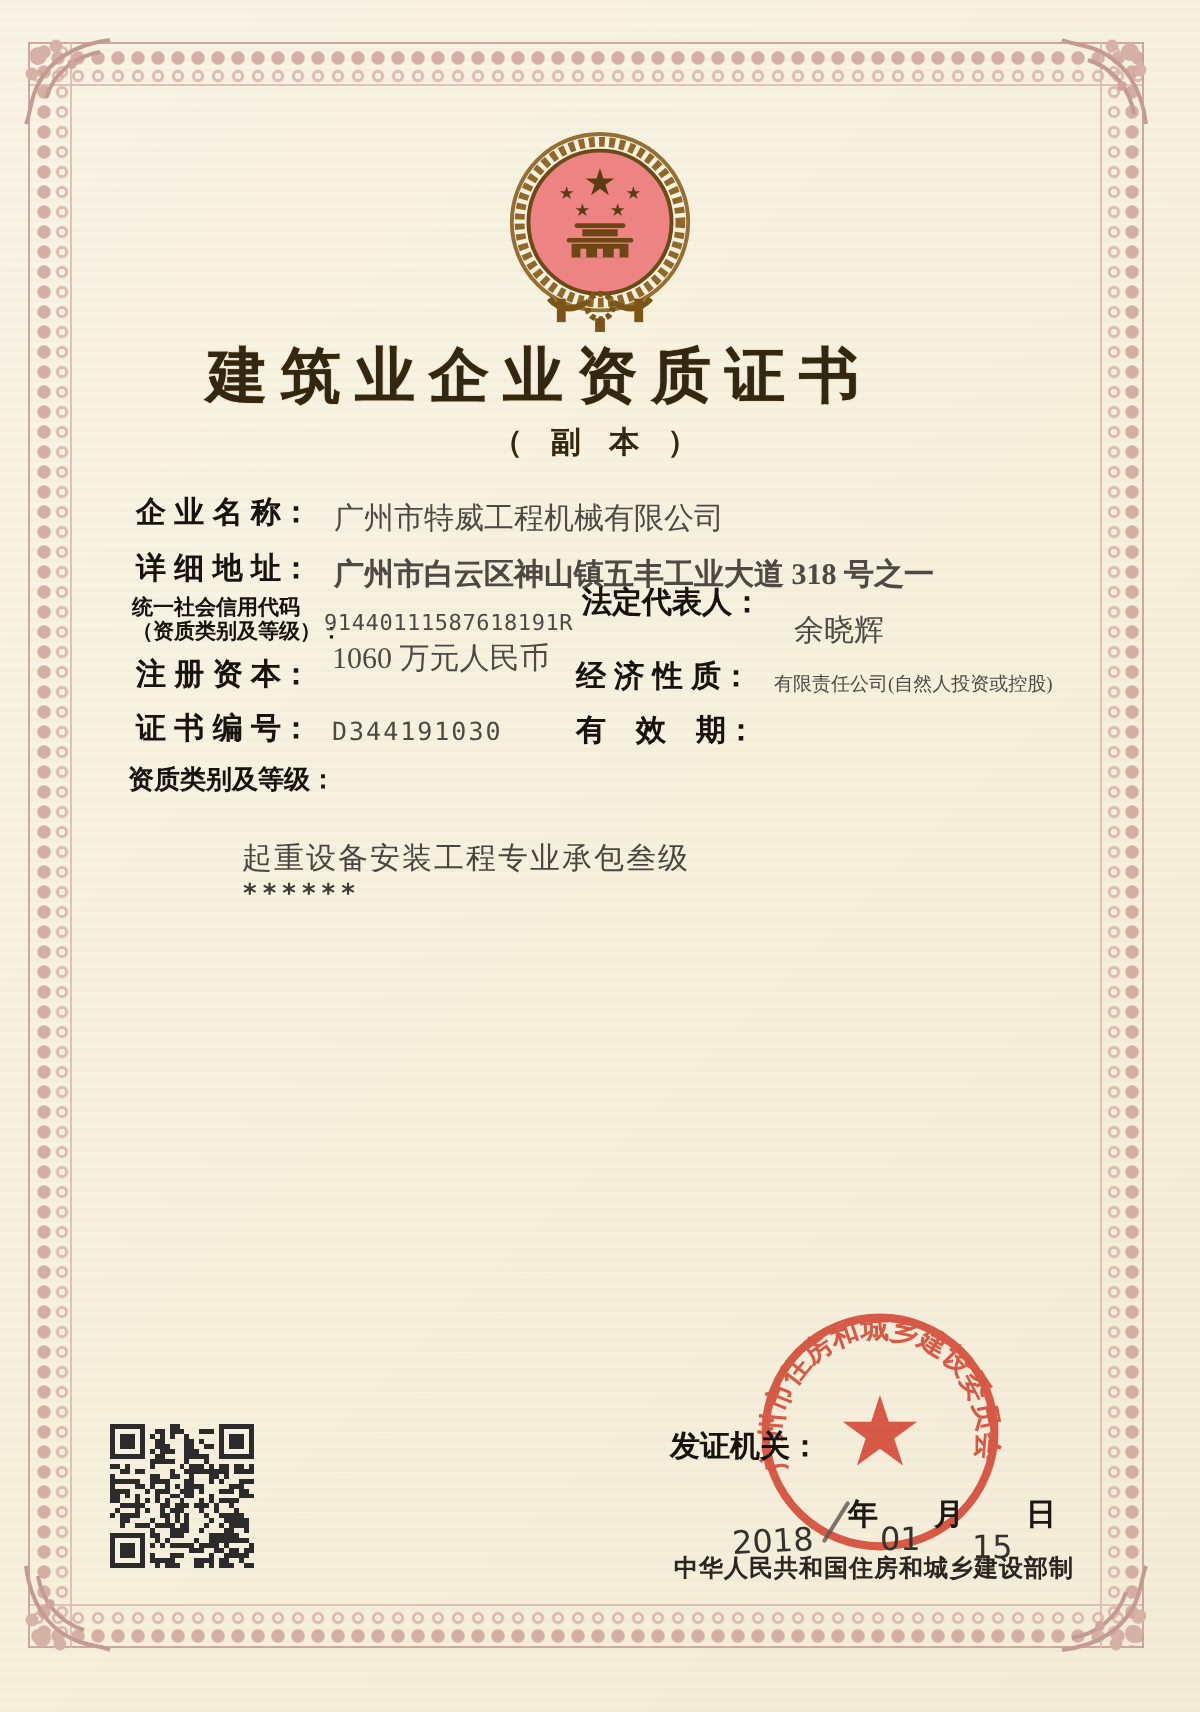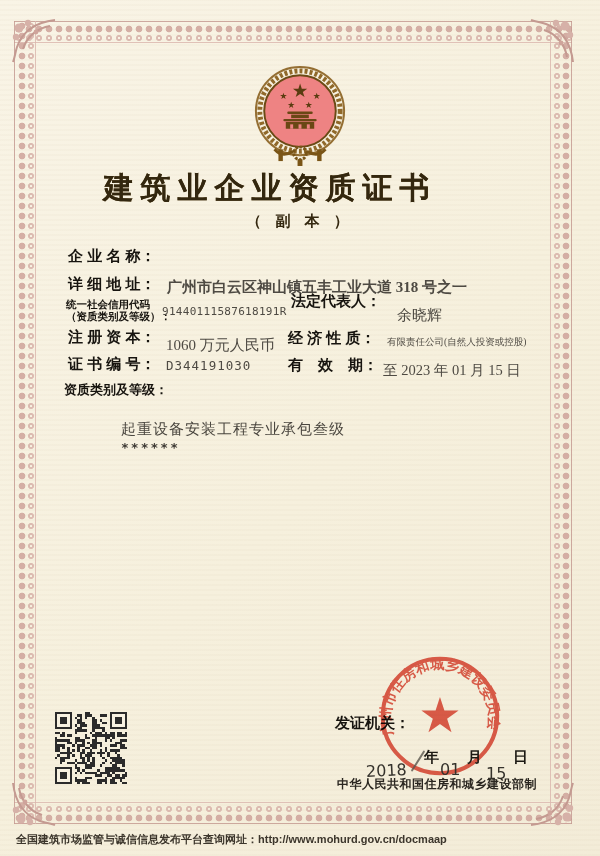--- a/index.html
+++ b/index.html
@@ -185,44 +185,44 @@
       <rect x="28" y="86" width="4.5" height="12" fill="#7a5517"></rect>
       <rect x="67.5" y="86" width="4.5" height="12" fill="#7a5517"></rect>
       <rect x="47.5" y="96" width="5" height="7" fill="#7a5517"></rect>
     </svg>
   </div>
 
   <div class="pos title">建筑业企业资质证书</div>
   <div class="pos subtitle">（ 副 本 ）</div>
 
   <div class="pos lbl" style="left:68px; top:247px;">企 业 名 称：</div>
+  <div class="pos val" style="left:167px; top:250px;">广州市特威工程机械有限公司</div>
 
   <div class="pos lbl" style="left:68px; top:275px;">详 细 地 址：</div>
   <div class="pos val" style="left:167px; top:278px;font-weight:bold;">广州市白云区神山镇五丰工业大道 318 号之一</div>
 
   <div class="pos lbl lbl-sm" style="left:66px; top:299px;">
     <div>统一社会信用代码</div>
     <div>（资质类别及等级）：</div>
   </div>
   <div class="pos val val-mono" style="left:162px; top:305px; font-size:11px; letter-spacing:.3px;">91440111587618191R</div>
 
   <div class="pos lbl" style="left:291px; top:292px;">法定代表人：</div>
   <div class="pos val" style="left:397px; top:306px;">余晓辉</div>
 
   <div class="pos lbl" style="left:68px; top:328px;">注 册 资 本：</div>
-  <div class="pos val" style="left:166px; top:336px;">1060 万元人民币</div>
+  <div class="pos val" style="left:166px; top:320px;">1060 万元人民币</div>
 
   <div class="pos lbl" style="left:288px; top:329px;">经 济 性 质：</div>
   <div class="pos val" style="left:387px; top:336px; font-size:9.5px;">有限责任公司(自然人投资或控股)</div>
 
   <div class="pos lbl" style="left:68px; top:355px;">证 书 编 号：</div>
   <div class="pos val val-mono" style="left:166px; top:358px; font-size:12.5px; letter-spacing:1px;">D344191030</div>
 
   <div class="pos lbl" style="left:288px; top:356px;">有　效　期：</div>
-  <div class="pos val" style="left:383px; top:361px; font-size:14.5px;">至 2023 年 01 月 15 日</div>
 
   <div class="pos lbl" style="left:64px; top:381px; font-size:13px;">资质类别及等级：</div>
 
   <div class="pos val grade-line" style="left:121px; top:420px;">起重设备安装工程专业承包叁级</div>
   <div class="pos stars" style="left:121px; top:440px;">******</div>
 
   <div class="pos" style="left:55px; top:711px; width:72px; height:74px;">
     <svg viewBox="0 0 29 29" width="72" height="74" shape-rendering="crispEdges" id="qr-svg">
       <g fill="#2b2b2b">
         <rect x="0" y="0" width="7" height="7"></rect>
@@ -578,15 +578,14 @@
   <div class="pos date-num" style="left:366px; top:761px; transform:rotate(-3deg);">2018</div>
   <div class="pos pen-stroke" style="left:406px; top:760px;"></div>
   <div class="pos date-print" style="left:424px; top:748px;">年</div>
   <div class="pos date-num" style="left:440px; top:760px;">01</div>
   <div class="pos date-print" style="left:467px; top:748px;">月</div>
   <div class="pos date-num" style="left:486px; top:764px;text-align:right;">15</div>
   <div class="pos date-print" style="left:513px; top:748px;">日</div>
 
   <div class="pos maker" style="left:0; top:776px; width:860px; text-align:left; left:337px;">中华人民共和国住房和城乡建设部制</div>
 
-  <div class="pos footer-query" style="left:16px; top:832px;">全国建筑市场监管与诚信信息发布平台查询网址：http://www.mohurd.gov.cn/docmaap</div>
 
 </div>
 
 </body></html>

